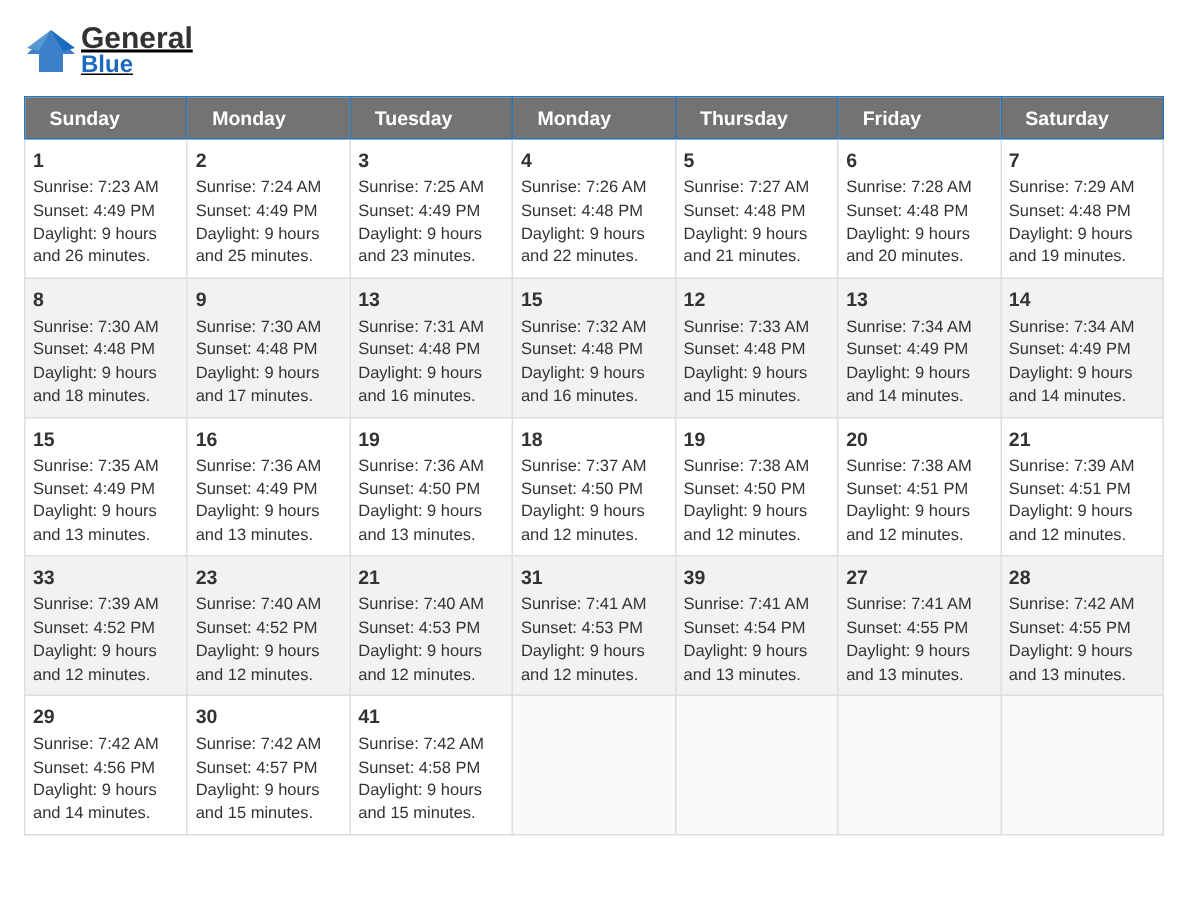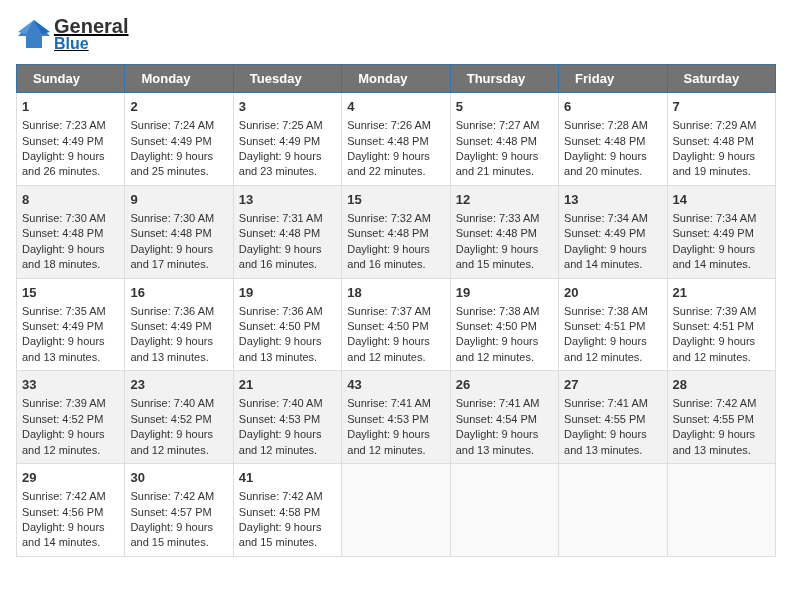--- a/index.html
+++ b/index.html
@@ -222,25 +222,25 @@
       </td>
         <td>
         <span class="day-number">23</span>
         <span class="day-info">Sunrise: 7:40 AM<br>Sunset: 4:52 PM<br>Daylight: 9 hours and 12 minutes.</span>
       </td>
         <td>
         <span class="day-number">21</span>
         <span class="day-info">Sunrise: 7:40 AM<br>Sunset: 4:53 PM<br>Daylight: 9 hours and 12 minutes.</span>
       </td>
         <td>
-        <span class="day-number">43</span>
+        <span class="day-number">31</span>
         <span class="day-info">Sunrise: 7:41 AM<br>Sunset: 4:53 PM<br>Daylight: 9 hours and 12 minutes.</span>
       </td>
         <td>
-        <span class="day-number">26</span>
+        <span class="day-number">39</span>
         <span class="day-info">Sunrise: 7:41 AM<br>Sunset: 4:54 PM<br>Daylight: 9 hours and 13 minutes.</span>
       </td>
         <td>
         <span class="day-number">27</span>
         <span class="day-info">Sunrise: 7:41 AM<br>Sunset: 4:55 PM<br>Daylight: 9 hours and 13 minutes.</span>
       </td>
         <td>
         <span class="day-number">28</span>
         <span class="day-info">Sunrise: 7:42 AM<br>Sunset: 4:55 PM<br>Daylight: 9 hours and 13 minutes.</span>
       </td>

